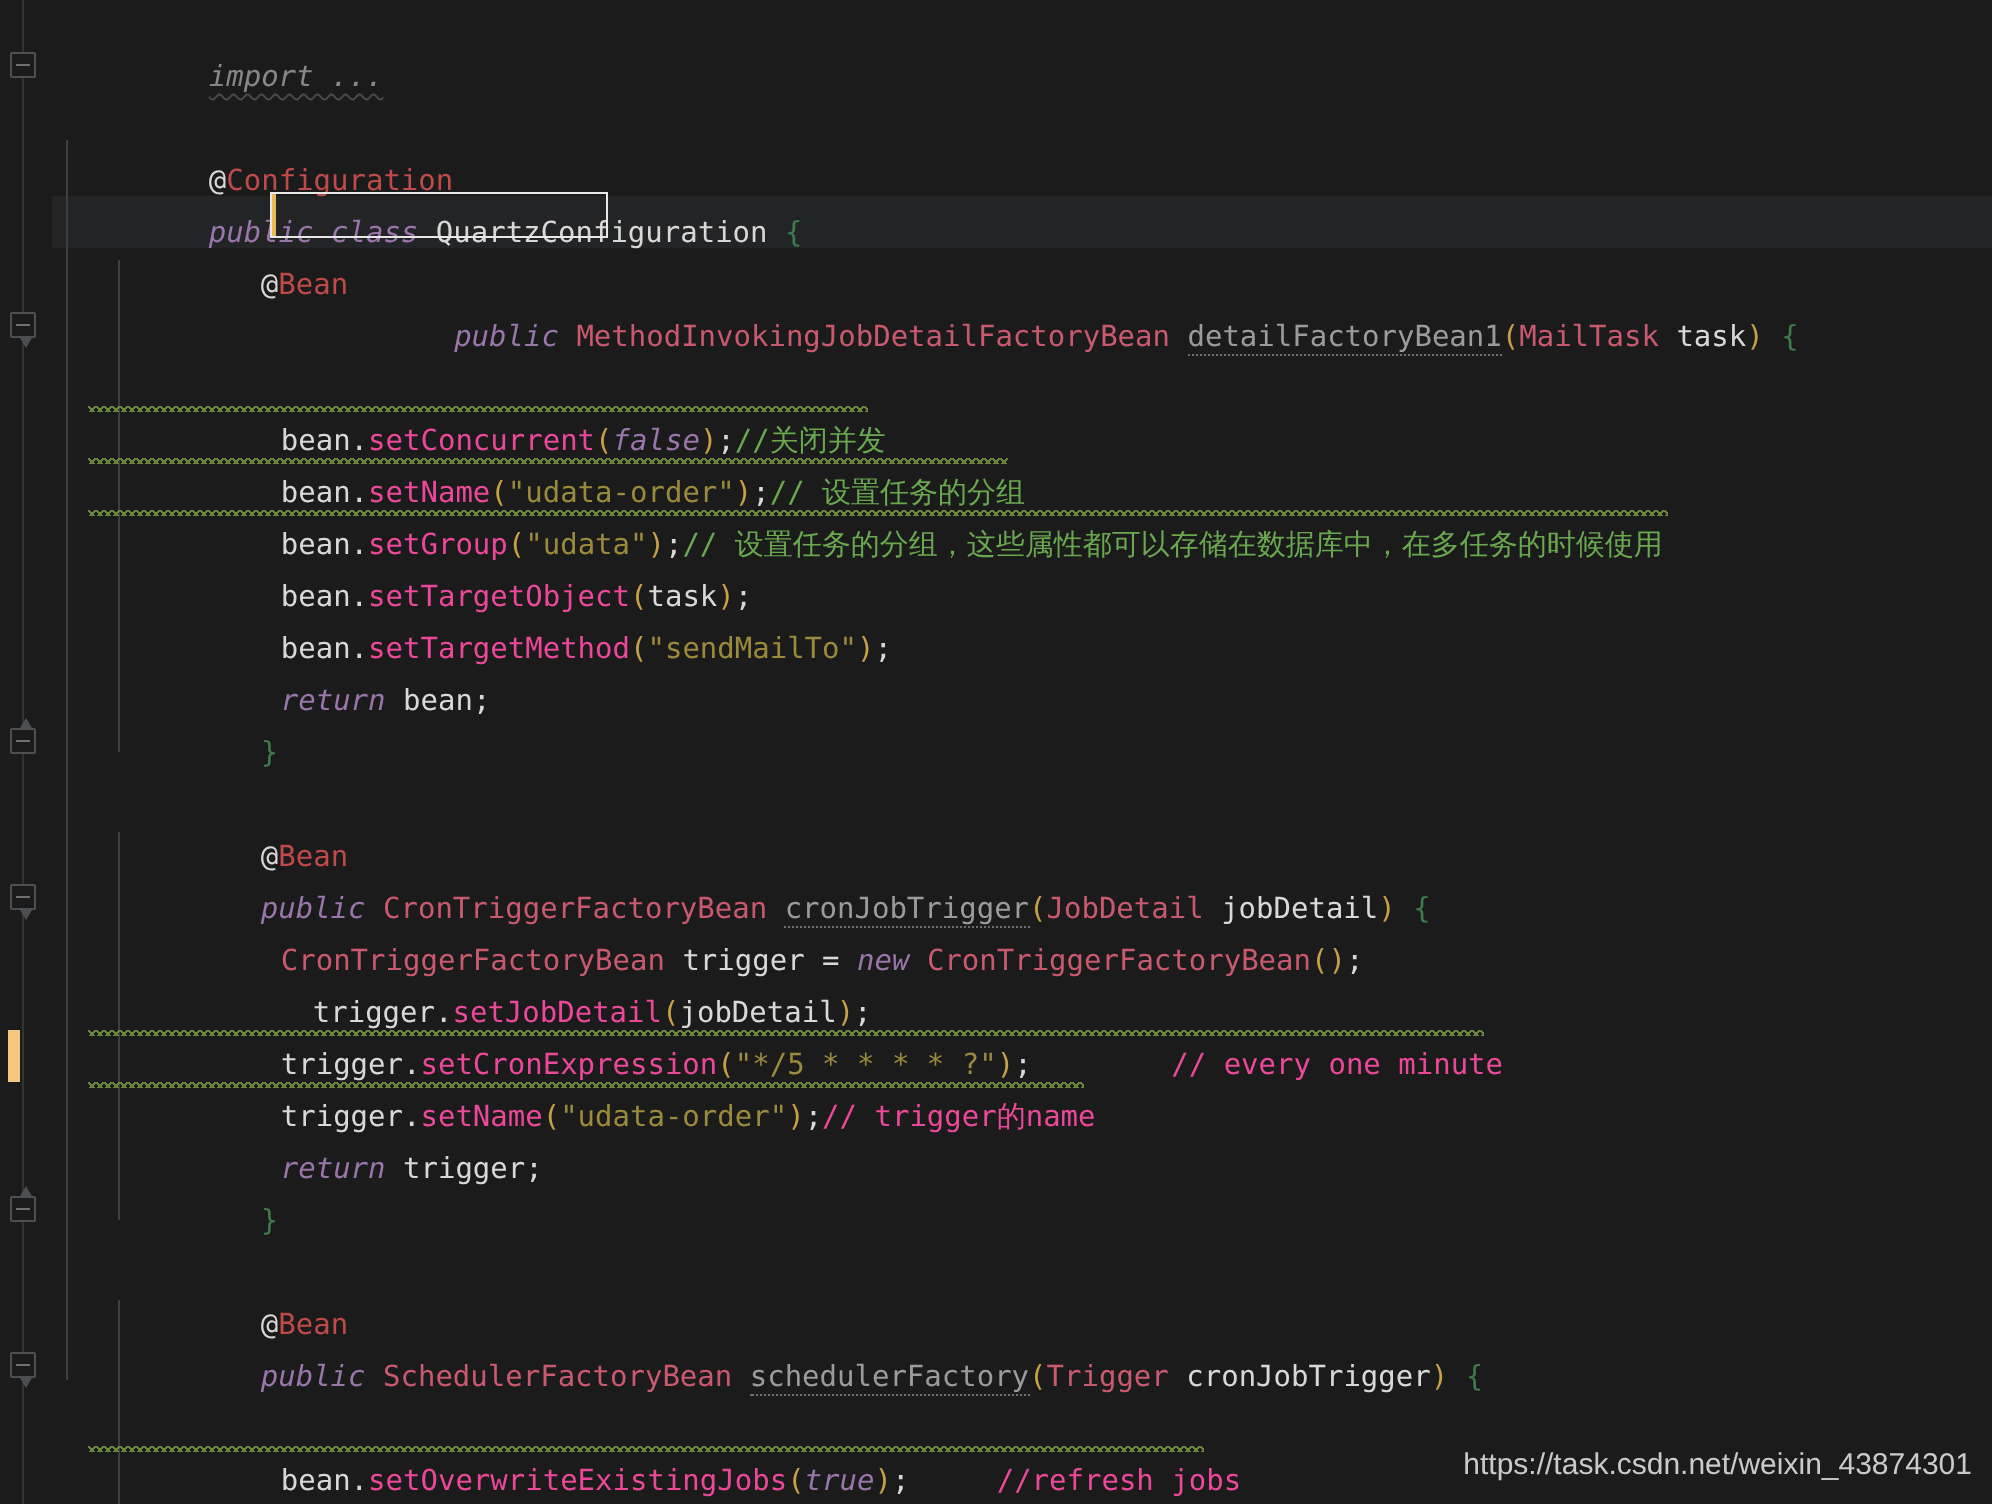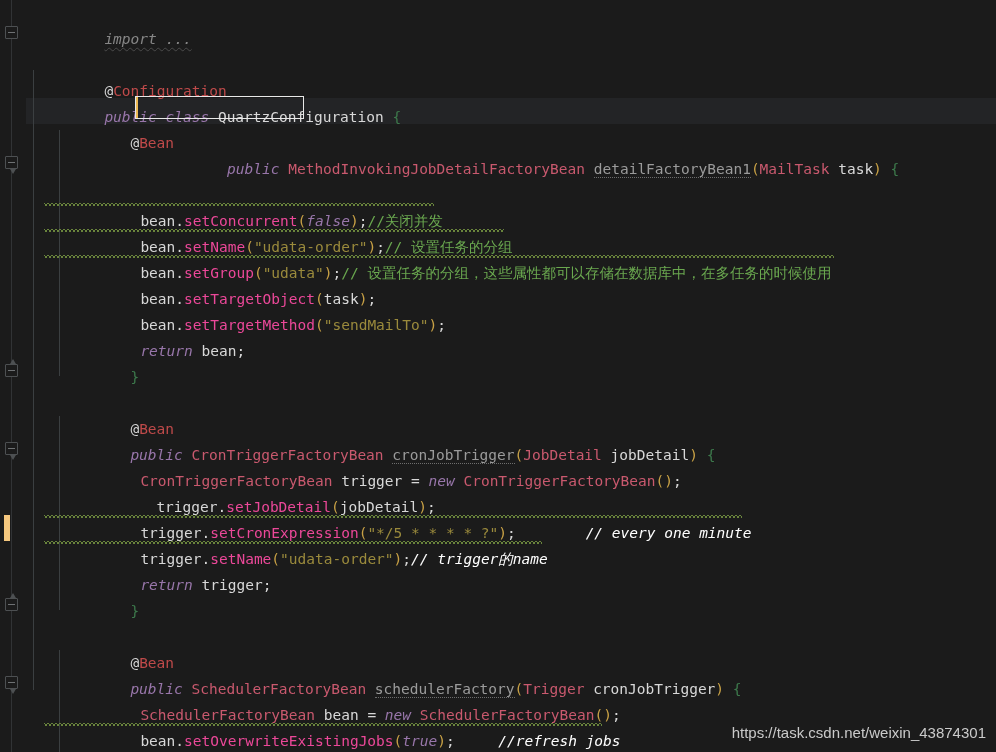--- a/index.html
+++ b/index.html
@@ -107,21 +107,21 @@
   .kw      { color: #9876aa; font-style: italic; }      
   .anno-at { color: #d6d6d6; }
   .anno    { color: #bf4a4a; margin-top: 20px; }
   .type    { color: #c9596e; }                           
   .method  { color: #ec4899; }                           
   .methodd { color: #9b9b9b; text-decoration: none; }    
   .plain   { color: #d8d8d8; }
   .paren   { color: #c7a045; }
   .str     { color: #9a8a3c; }
   .cmt     { color: #6aa84f; }
-  .cmt-it  { color: #ffffff; font-style: italic; }
+  .cmt-it  { color: #ec4899; }
   .brace   { color: #3d7a4c; }
   .import  { color: #878787; font-style: italic; }
   .semi    { color: #d8d8d8; }
   .wavy-gray {
     text-decoration: underline;
     text-decoration-style: wavy;
     text-decoration-color: #4a4a4a;
     text-decoration-thickness: 1px;
     text-underline-offset: 3px;
   }
@@ -315,23 +315,20 @@
     <div class="line" style="top:624px;height:26px;position:absolute;left:0;width:970px;">
       <span style="display:inline-block;width:52px"></span><span class="anno-at">@</span><span class="anno">Bean</span>
     </div>
 
     
     <div class="line" style="top:650px;height:26px;position:absolute;left:0;width:970px;">
       <span style="display:inline-block;width:52px"></span><span class="kw">public</span><span> </span><span class="type">SchedulerFactoryBean</span><span> </span><span class="methodd dotted-u">schedulerFactory</span><span class="paren">(</span><span class="type">Trigger</span><span> </span><span class="plain">cronJobTrigger</span><span class="paren">)</span><span> </span><span class="brace">{</span>
     </div>
 
     
-    <div class="line" style="top:676px;height:26px;position:absolute;left:0;width:970px;">
-      <span style="display:inline-block;width:62px"></span><span class="type">SchedulerFactoryBean</span><span> </span><span class="plain">bean</span><span> </span><span class="plain">=</span><span> </span><span class="kw">new</span><span> </span><span class="type">SchedulerFactoryBean</span><span class="paren">()</span><span class="semi">;</span>
-    </div>
 
     
     <div class="line" style="top:702px;height:26px;position:absolute;left:0;width:970px;">
       <span style="display:inline-block;width:62px"></span><span class="plain">bean.</span><span class="method">setOverwriteExistingJobs</span><span class="paren">(</span><span class="kw">true</span><span class="paren">)</span><span class="semi">;</span><span>     </span><span class="cmt-it">//refresh jobs</span>
     </div>
     <div class="stripe" style="top:723px; width:558px; left:18px;"></div>
 
   </div>
 
   <div class="watermark" style="right:10px; bottom:6px;">https://task.csdn.net/weixin_43874301</div>

